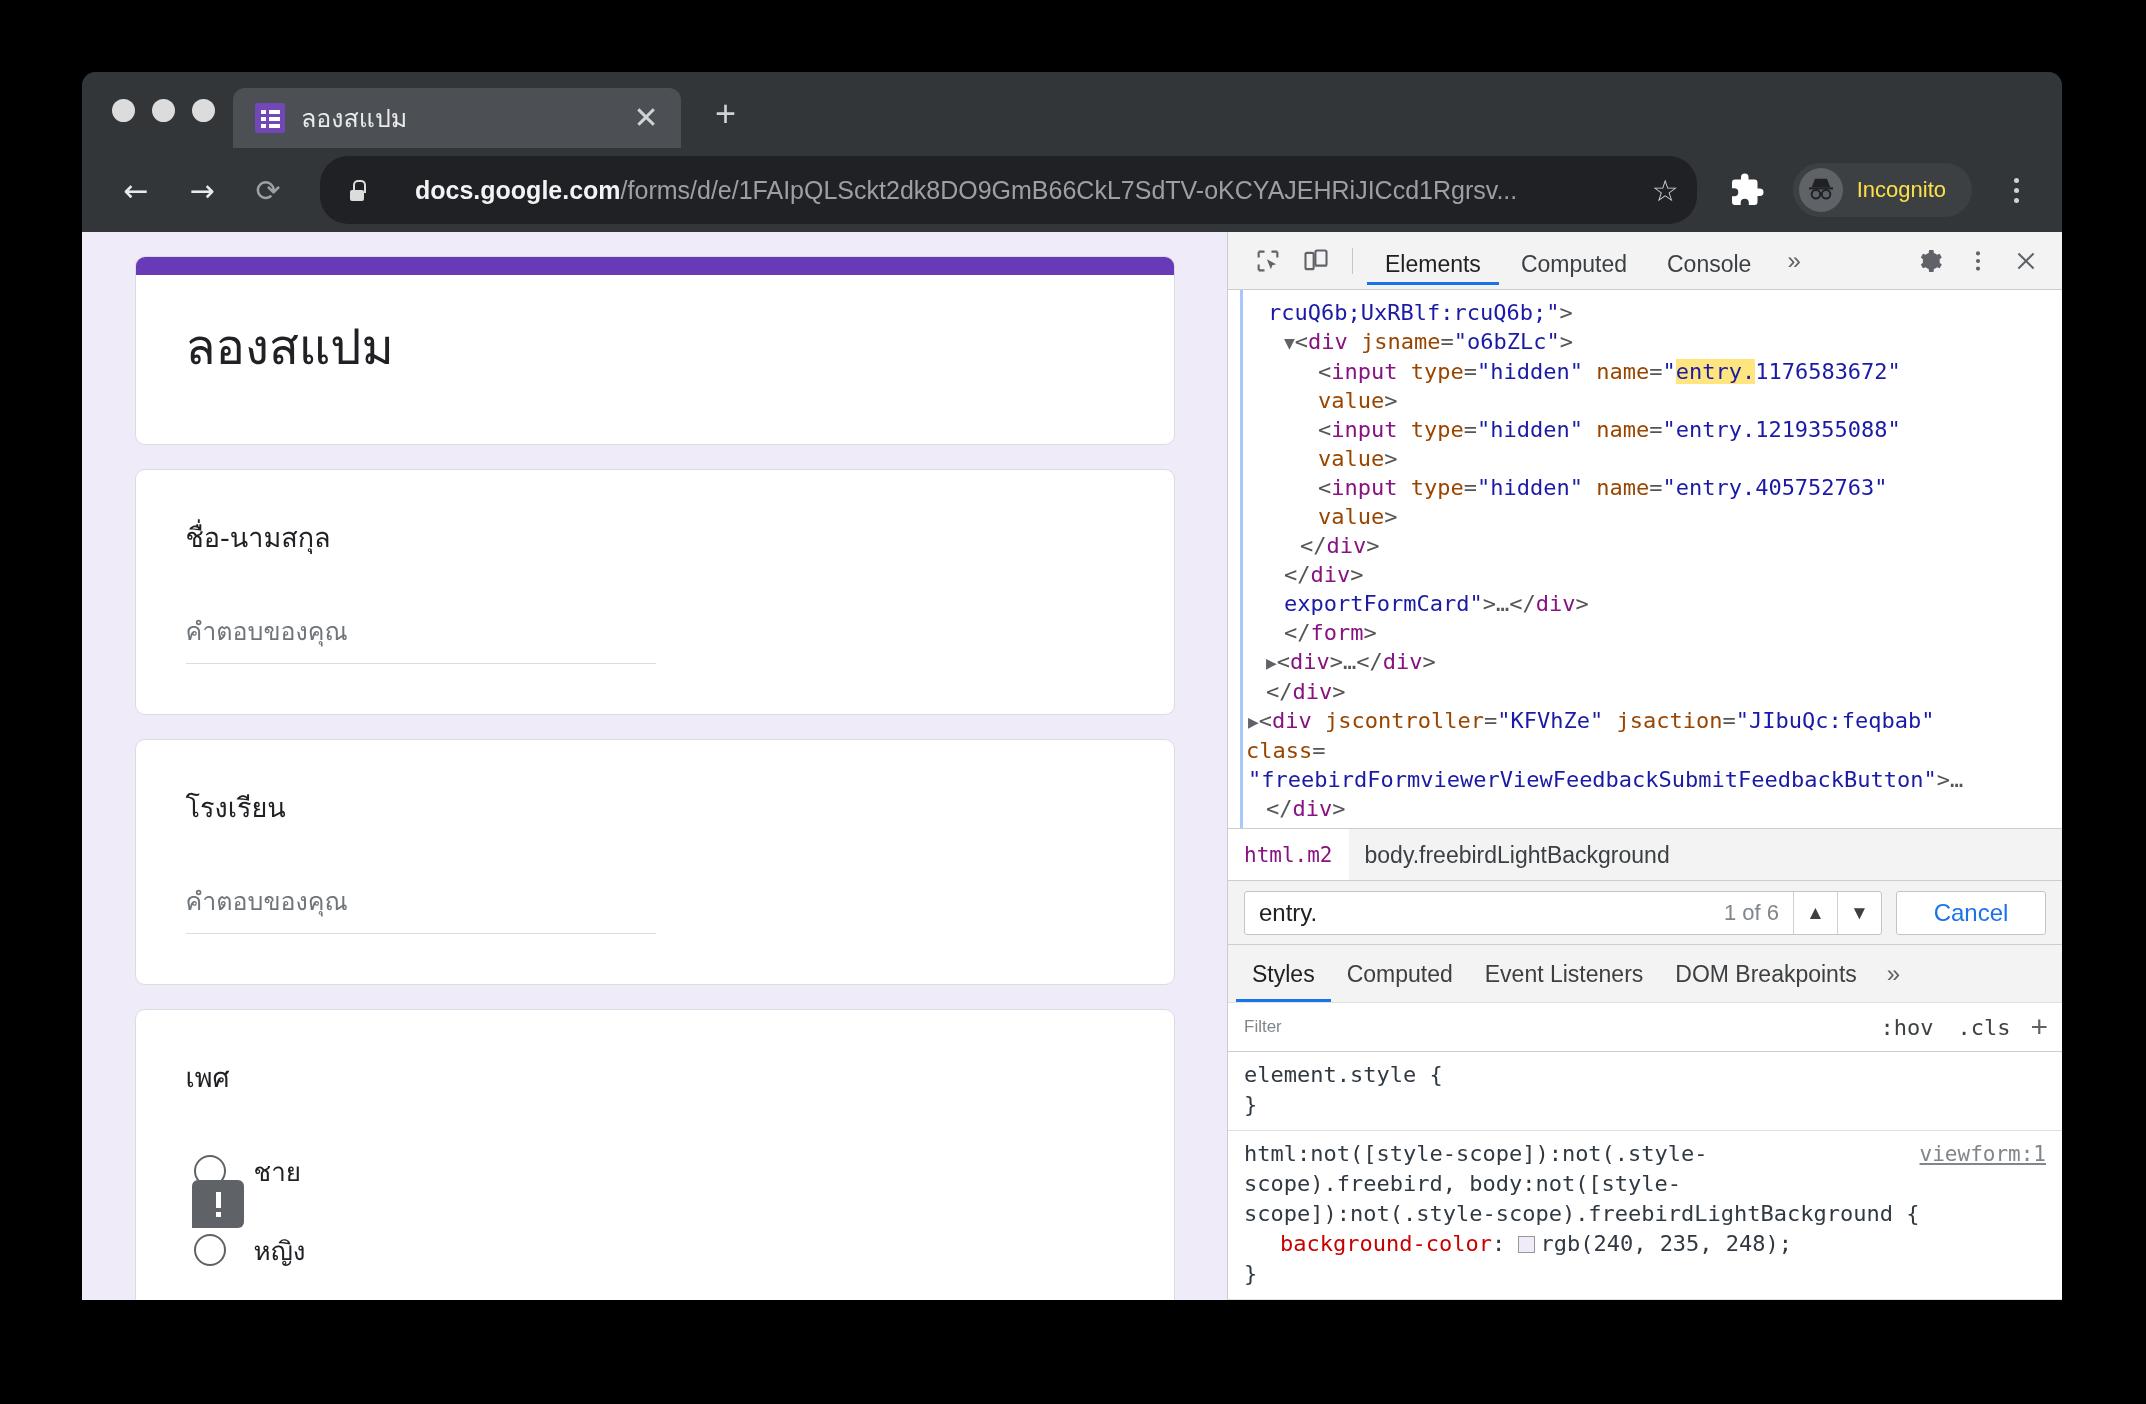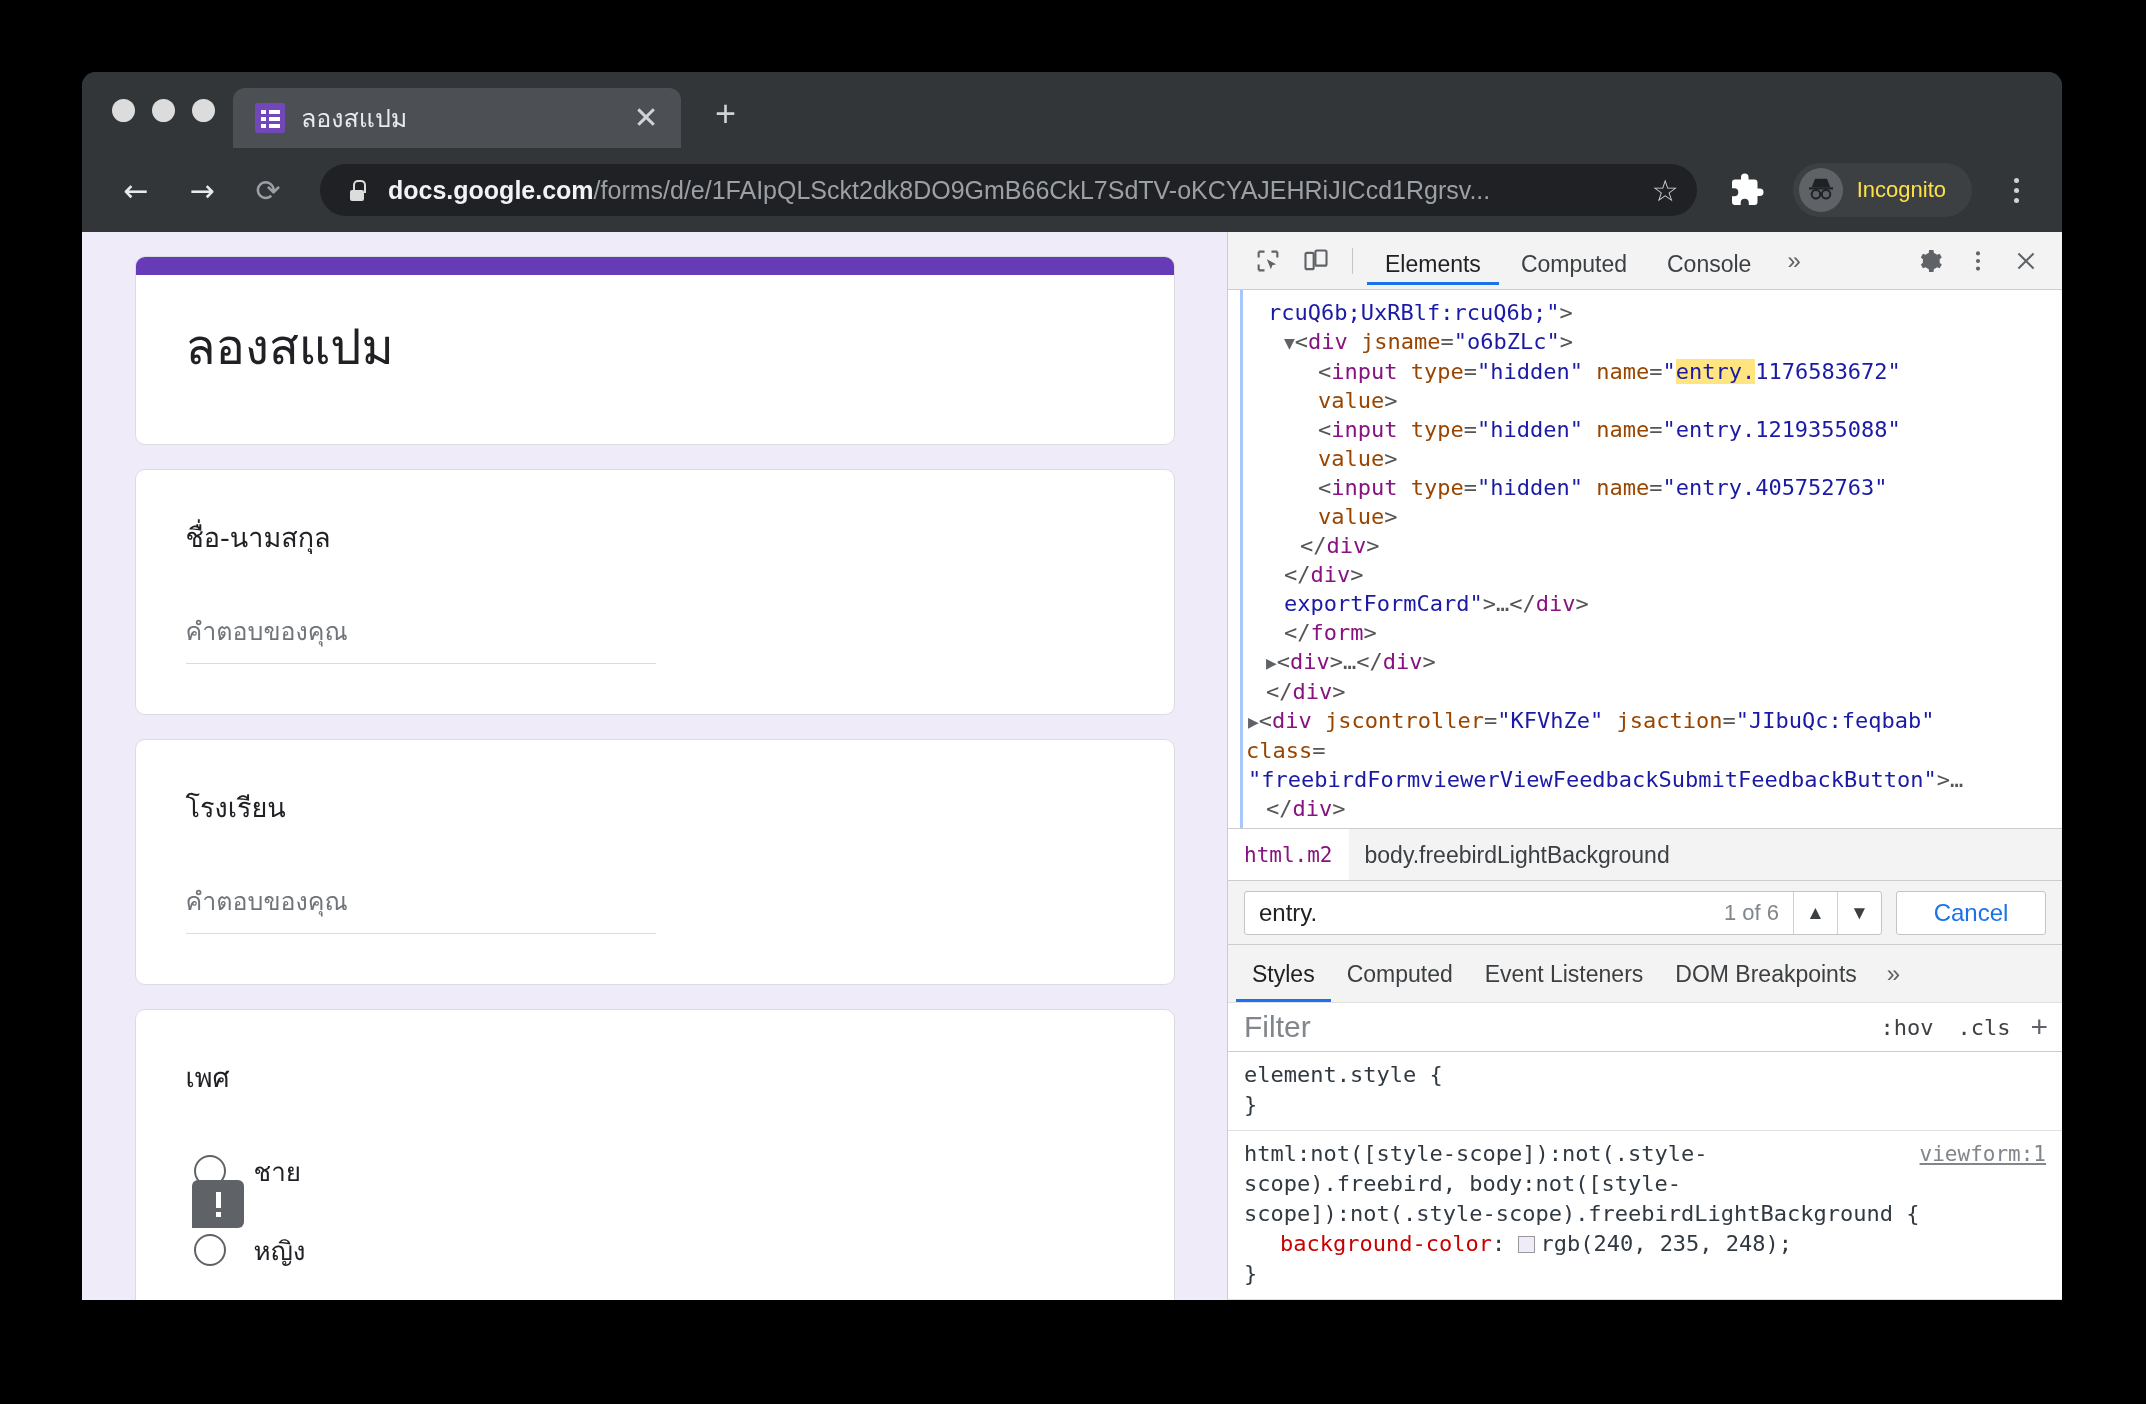--- a/index.html
+++ b/index.html
@@ -103,27 +103,28 @@
     width: 56px; height: 56px;
     display: flex; align-items: center; justify-content: center;
     color: #9aa0a6; font-size: 30px;
     border-radius: 50%;
     cursor: pointer;
     font-family: "DejaVu Sans", sans-serif;
   }
   .nav-btn.enabled { color: #e8eaed; }
   #omnibox {
     flex: 1 1 auto;
-    height: 52px;
+    height: 68px;
     background: #202124;
     border-radius: 28px;
     display: flex; align-items: center;
     margin-left: 14px;
     padding: 0 18px 0 28px;
     min-width: 0;
+    gap: 27px;
   }
   #lock-icon {
     width: 18px; height: 22px;
     position: relative;
     flex: 0 0 auto;
     margin-right: 22px;
   }
   #lock-icon::before {
     content: "";
     position: absolute; left: 2px; bottom: 0;
@@ -386,21 +387,21 @@
 
   #styles-filter {
     height: 50px;
     background: #fff;
     border-top: 1px solid #e0e0e0;
     border-bottom: 1px solid #cdcdcd;
     display: flex; align-items: center;
     padding: 0 14px 0 16px;
     flex: 0 0 auto;
   }
-  #filter-placeholder { flex: 1 1 auto; font-size: 30px; color: #80868b; }
+  #filter-placeholder { flex: 1 1 auto; font-size: 17px; color: #80868b; }
   .filter-opt {
     font-family: "DejaVu Sans Mono", "Liberation Mono", monospace;
     font-size: 22px; color: #3c4043; padding: 0 12px; cursor: pointer;
   }
   #filter-plus { font-size: 30px; color: #5f6368; padding-left: 8px; cursor: pointer; line-height: 1; }
 
   #styles-body {
     flex: 0 0 auto;
     background: #fff;
     font-family: "DejaVu Sans Mono", "Liberation Mono", monospace;

